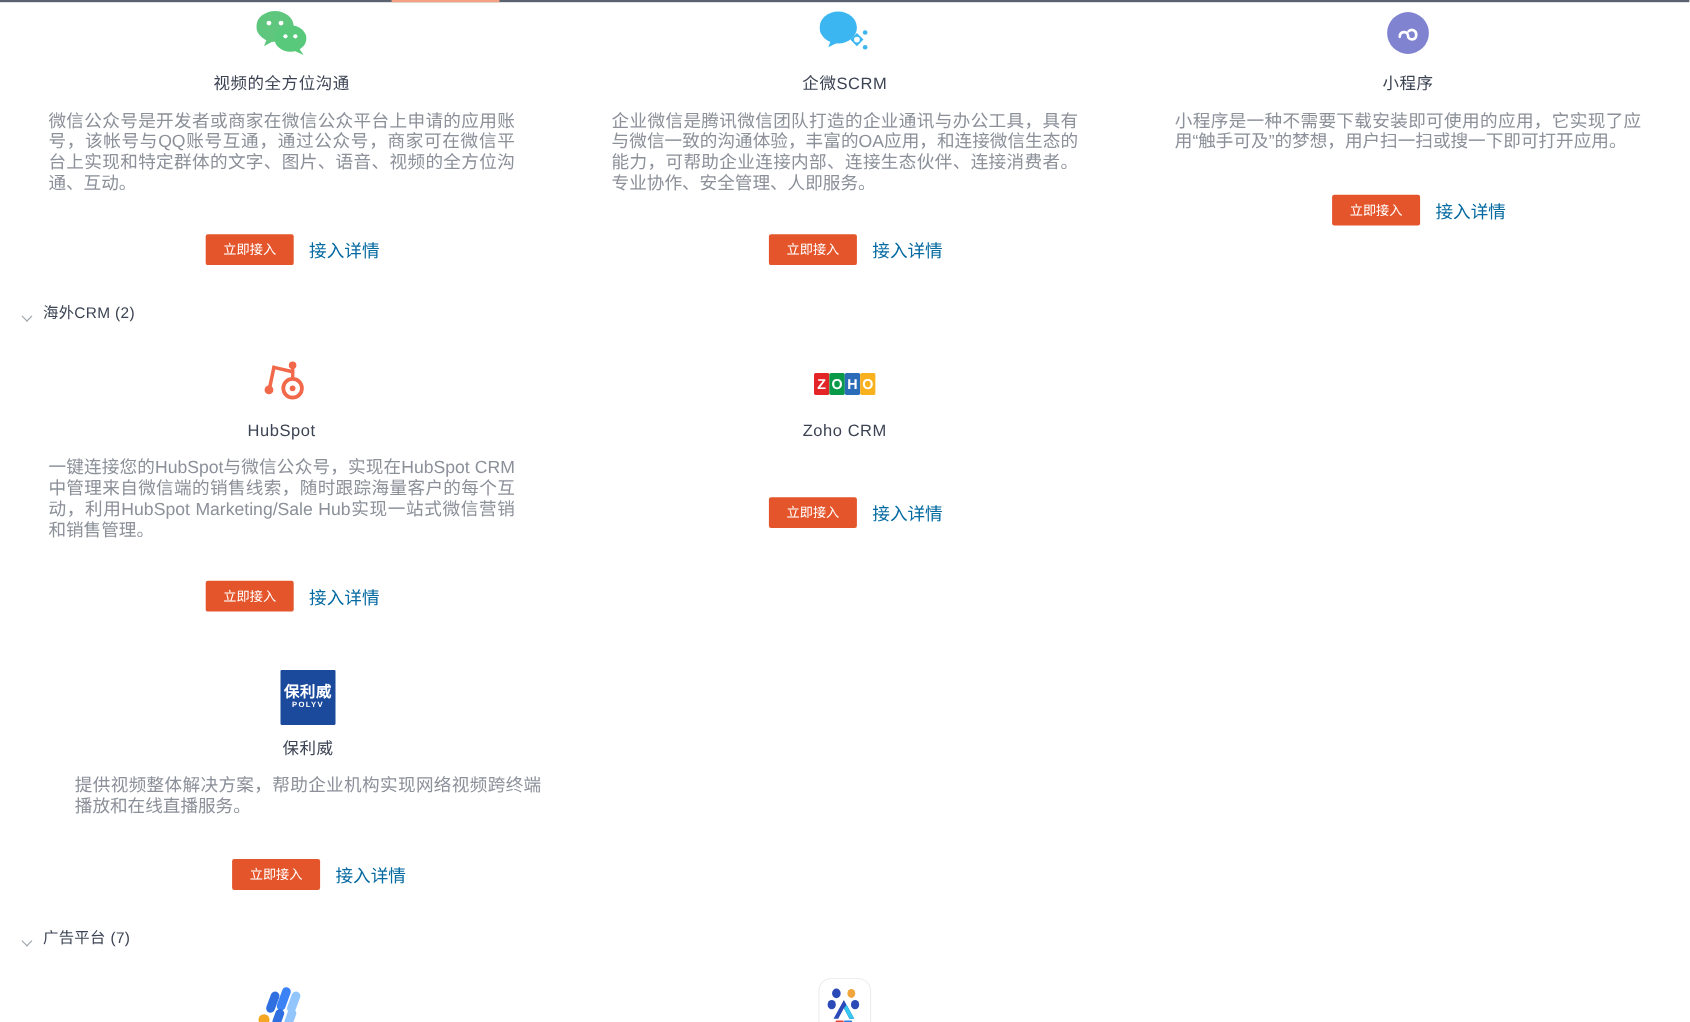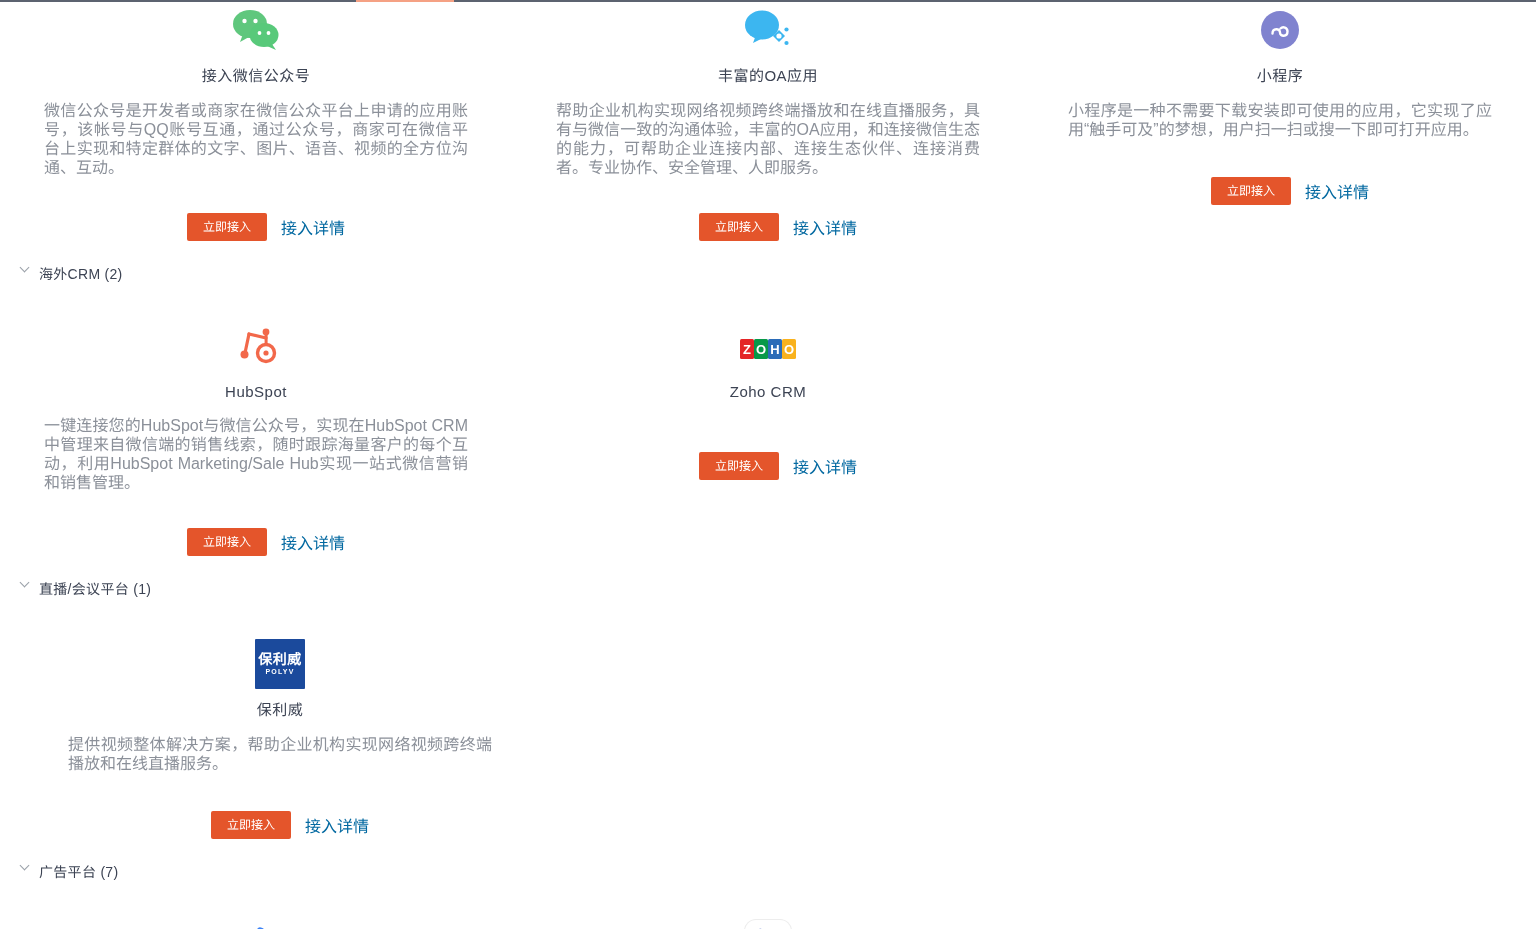--- a/index.html
+++ b/index.html
@@ -96,21 +96,21 @@
   .btn-link {
     color: #0369a1;
     font-size: 16px;
     text-decoration: none;
     cursor: pointer;
   }
 
   
   .section-header {
     display: flex;
-    align-items: flex-start;
+    align-items: flex-end;
     gap: 9px;
     padding-left: 20px;
     height: 30px;
     cursor: pointer;
   }
   .chev {
     width: 10px; height: 10px;
     position: relative;
     flex: 0 0 10px;
   }
@@ -171,41 +171,41 @@
           <ellipse cx="17" cy="14" rx="17" ry="14" fill="#5fc77d"></ellipse>
           <polygon points="10,24 7,32 16,27" fill="#5fc77d"></polygon>
           <circle cx="11.5" cy="11" r="2.2" fill="#ffffff"></circle>
           <circle cx="22.5" cy="11" r="2.2" fill="#ffffff"></circle>
           <ellipse cx="31" cy="25" rx="14.5" ry="12" fill="#58c97a"></ellipse>
           <polygon points="39,34 43,40 34,36" fill="#58c97a"></polygon>
           <circle cx="26.5" cy="23" r="1.9" fill="#ffffff"></circle>
           <circle cx="35.5" cy="23" r="1.9" fill="#ffffff"></circle>
         </svg>
       </div>
-      <div class="card-title">接入微信公众号</div>
+      <div class="card-title">视频的全方位沟通</div>
       <div class="card-desc">微信公众号是开发者或商家在微信公众平台上申请的应用账号，该帐号与QQ账号互通，通过公众号，商家可在微信平台上实现和特定群体的文字、图片、语音、视频的全方位沟通、互动。</div>
       <div class="card-actions">
         <button class="btn-primary">立即接入</button>
         <a class="btn-link">接入详情</a>
       </div>
     </div>
 
     <div class="card">
       <div class="card-logo">
         <svg class="logo-wework" viewBox="0 0 46 40" xmlns="http://www.w3.org/2000/svg">
           <ellipse cx="17" cy="15" rx="17" ry="14.5" fill="#3cb6f0"></ellipse>
           <polygon points="11,25 8,33 18,28" fill="#3cb6f0"></polygon>
           <path d="M34 20 L40 26 L34 32 L28 26 Z" fill="#3cb6f0"></path>
           <circle cx="34" cy="26" r="2.6" fill="#ffffff"></circle>
           <circle cx="41.5" cy="19.5" r="2.1" fill="#3cb6f0"></circle>
           <circle cx="41.5" cy="33" r="2.1" fill="#3cb6f0"></circle>
         </svg>
       </div>
-      <div class="card-title">丰富的OA应用</div>
-      <div class="card-desc">帮助企业机构实现网络视频跨终端播放和在线直播服务，具有与微信一致的沟通体验，丰富的OA应用，和连接微信生态的能力，可帮助企业连接内部、连接生态伙伴、连接消费者。专业协作、安全管理、人即服务。</div>
+      <div class="card-title">企微SCRM</div>
+      <div class="card-desc">企业微信是腾讯微信团队打造的企业通讯与办公工具，具有与微信一致的沟通体验，丰富的OA应用，和连接微信生态的能力，可帮助企业连接内部、连接生态伙伴、连接消费者。专业协作、安全管理、人即服务。</div>
       <div class="card-actions">
         <button class="btn-primary">立即接入</button>
         <a class="btn-link">接入详情</a>
       </div>
     </div>
 
     <div class="card">
       <div class="card-logo">
         <svg class="logo-mini" viewBox="0 0 38 38" xmlns="http://www.w3.org/2000/svg">
           <circle cx="19" cy="19" r="19" fill="#8083cf"></circle>
@@ -264,24 +264,20 @@
       <div class="card-title">Zoho CRM</div>
       <div class="card-actions">
         <button class="btn-primary">立即接入</button>
         <a class="btn-link">接入详情</a>
       </div>
     </div>
 
     <div class="card empty"></div>
   </div>
 
-  <div class="section-header">
-    <span class="chev"></span>
-    <span class="section-title">直播/会议平台 (1)</span>
-  </div>
 
   <div class="card-row" style="padding-top:28px;margin-left:24px;">
 
     <div class="card">
       <div class="card-logo">
         <div class="logo-polyv">
           <span class="cn">保利威</span>
           <span class="en">POLYV</span>
         </div>
       </div>

